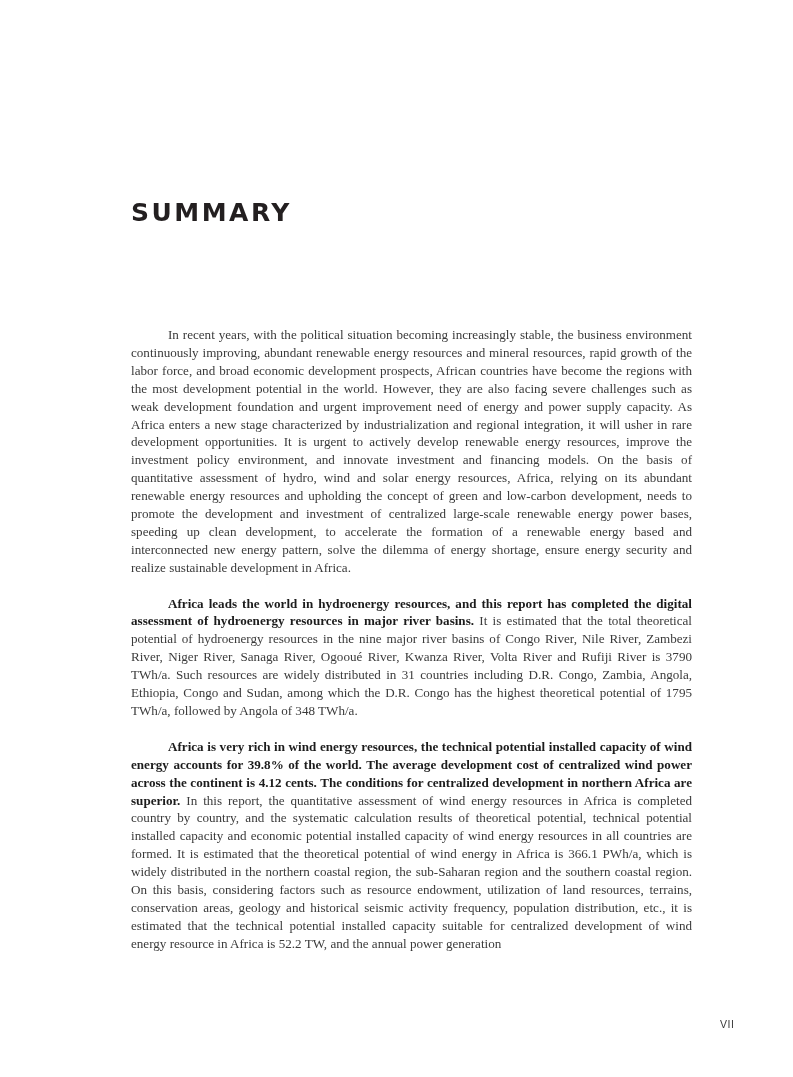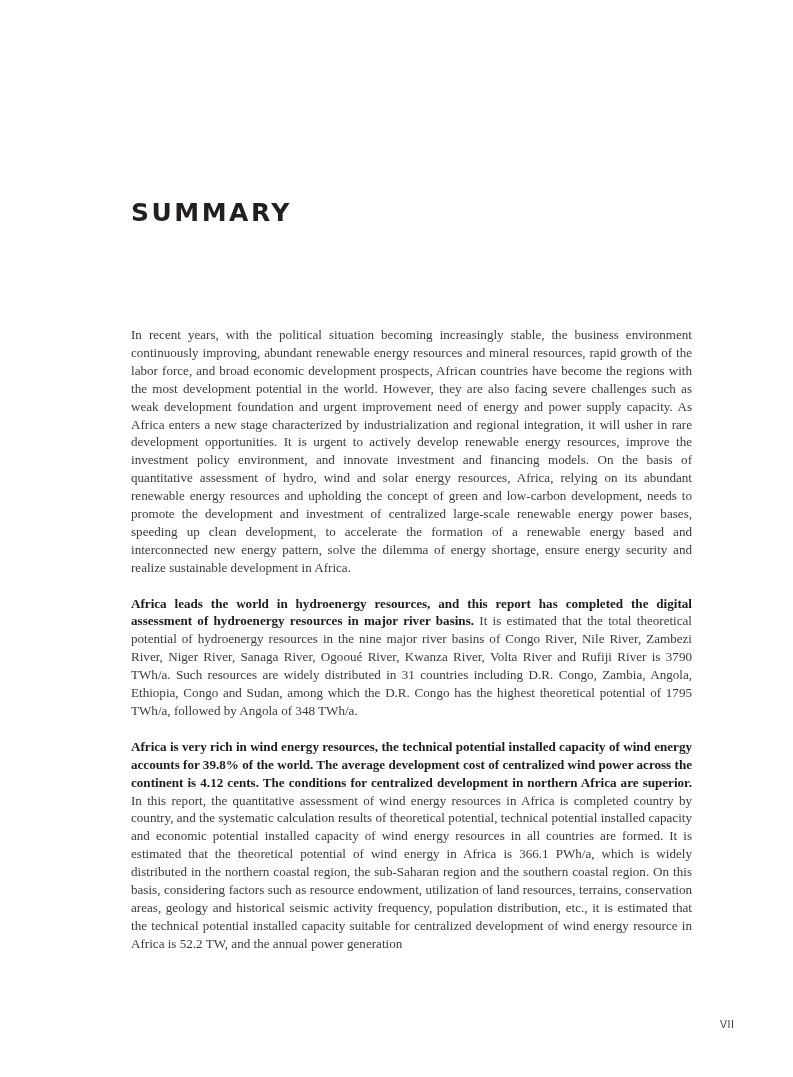--- a/index.html
+++ b/index.html
@@ -8,21 +8,21 @@
     position: absolute; left: 131px; top: 198px;
     font-family: "DejaVu Sans", sans-serif; font-weight: bold;
     font-size: 25px; letter-spacing: 2.5px; color: #231f20; margin: 0;
   }
   .body-text {
     position: absolute; left: 131px; top: 326px; width: 561px;
     font-family: Liberation Serif, serif; font-size: 13.1px;
     line-height: 17.9px; color: #3a3a3a; text-align: justify;
   }
   .body-text p { margin: 0 0 17.9px 0; }
-  .body-text b { color: #1c1c1c; font-weight: bold; }
+  .body-text b { color: #1c1c1c; font-weight: bold; margin-left: 37px; }
   .page-num {
     position: absolute; left: 720px; top: 1018px;
     font-family: "Liberation Sans", sans-serif; font-size: 10.5px; color: #3a3a3a; letter-spacing: 0.5px;
   }
 </style>
 </head>
 <body>
 
 <h1 class="title">SUMMARY</h1>
 

